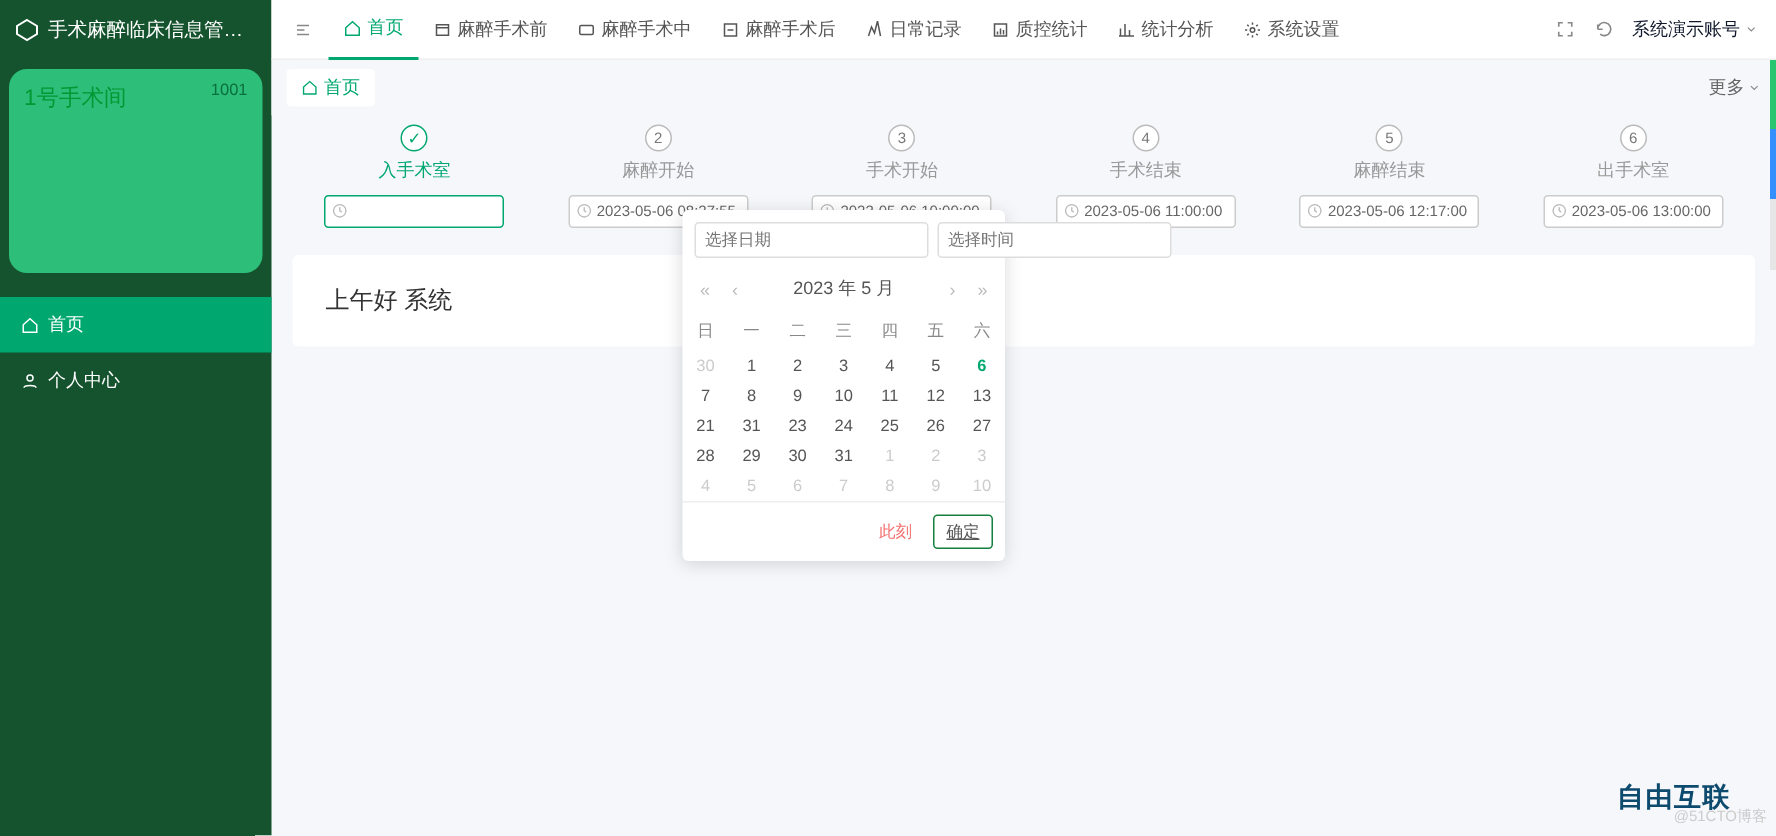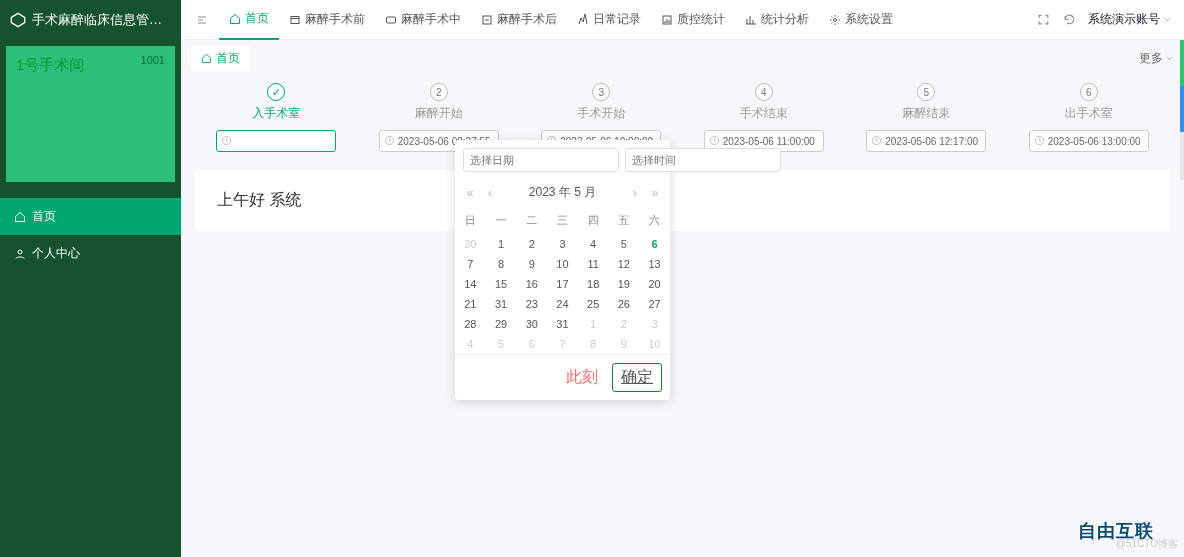--- a/index.html
+++ b/index.html
@@ -2,21 +2,21 @@
 <html><head>
 <meta charset="utf-8">
 <style>
   * { box-sizing: border-box; margin: 0; padding: 0; font-family: -apple-system, "PingFang SC", "Microsoft YaHei", sans-serif; }
   body { width: 1184px; height: 557px; overflow: hidden; background: #f5f7fa; position: relative; }
   .layout { display: flex; height: 100%; }
   
   .sidebar { width: 181px; background: #14532d; color: #fff; display: flex; flex-direction: column; }
   .logo { display: flex; align-items: center; gap: 6px; height: 40px; padding: 0 10px; font-size: 13px; white-space: nowrap; overflow: hidden; }
   .logo svg { flex-shrink: 0; }
-  .room-card { margin: 6px; background: #2dbf7a; border-radius: 0; padding: 10px; height: 136px; position:relative;}
+  .room-card { margin: 6px; background: #2dbf7a; border-radius: 12px; padding: 10px; height: 136px; position:relative;}
   .room-card .title { font-size: 15px; font-weight: 500; color:#093; }
   .room-card .num { position:absolute; right:10px; top:8px; font-size:11px; color:#0a6f3f; }
   .side-nav { margin-top: 10px; }
   .side-item { display: flex; align-items: center; gap: 6px; padding: 10px 14px; font-size: 12px; cursor:pointer; }
   .side-item.active { background: #00a870; }
   .side-item svg { width:12px; height:12px; }
   
   .main { flex:1; display:flex; flex-direction:column; min-width:0; position:relative;}
   .topbar { height:40px; background:#fff; display:flex; align-items:center; padding:0 12px; gap:4px; border-bottom:1px solid #eee;}
   .collapse-btn { width:18px; display:flex; align-items:center; justify-content:center; color:#666; cursor:pointer; margin-right:4px;}
@@ -50,21 +50,21 @@
   .pop-inputs input{ flex:1; height:24px; border:1px solid #ddd; border-radius:3px; font-size:11px; padding:0 6px; outline:none;}
   .cal-head{ display:flex; align-items:center; justify-content:center; gap:6px; padding:4px 8px 8px; color:#555;}
   .cal-head .nav{ color:#bbb; cursor:pointer; width:14px; text-align:center;}
   .cal-head .title{ flex:1; text-align:center; font-size:12px;}
   table.cal{ width:100%; border-collapse:collapse; }
   table.cal th, table.cal td{ width:14.28%; text-align:center; padding:4px 0; font-size:11px; color:#555; font-weight:400;}
   table.cal th{ color:#888; padding-bottom:6px;}
   table.cal td.dim{ color:#ccc;}
   table.cal td.today{ color:#00a870; font-weight:600;}
   .pop-foot{ display:flex; justify-content:flex-end; gap:6px; padding:8px; border-top:1px solid #eee;}
-  .pop-foot button{ font-size:16px; background:none; cursor:pointer; padding:3px 8px; border-radius:3px;}
+  .pop-foot button{ font-size:11px; background:none; cursor:pointer; padding:3px 8px; border-radius:3px;}
   .pop-foot .now{ border:none; color:#f56c6c;}
   .pop-foot .ok{ border:1px solid #15803d; color:#555;text-decoration:underline;}
   
   .color-strip{ position:absolute; right:0; top:40px; width:4px; height:140px; background:linear-gradient(#28c76f 0 33%, #3490ff 33% 66%, #e6e6e6 66% 100%); }
   .watermark{ position:absolute; right:6px; bottom:6px; font-size:10px; color:#ccc;}
   .watermark2{ position:absolute; right:30px; bottom:14px; font-size:18px; color:#0c4a6e; font-weight:700; letter-spacing:1px;}
   
   .check::before{ content:"✓"; font-size:11px;}
   .clk svg{width:11px;height:11px;}
 </style>
@@ -312,29 +312,20 @@
             <tr>
               <td>7</td>
               <td>8</td>
               <td>9</td>
               <td>10</td>
               <td>11</td>
               <td>12</td>
               <td>13</td>
             </tr>
             <tr>
-              <td>14</td>
-              <td>15</td>
-              <td>16</td>
-              <td>17</td>
-              <td>18</td>
-              <td>19</td>
-              <td>20</td>
-            </tr>
-            <tr>
               <td>21</td>
               <td>31</td>
               <td>23</td>
               <td>24</td>
               <td>25</td>
               <td>26</td>
               <td>27</td>
             </tr>
             <tr>
               <td>28</td>

